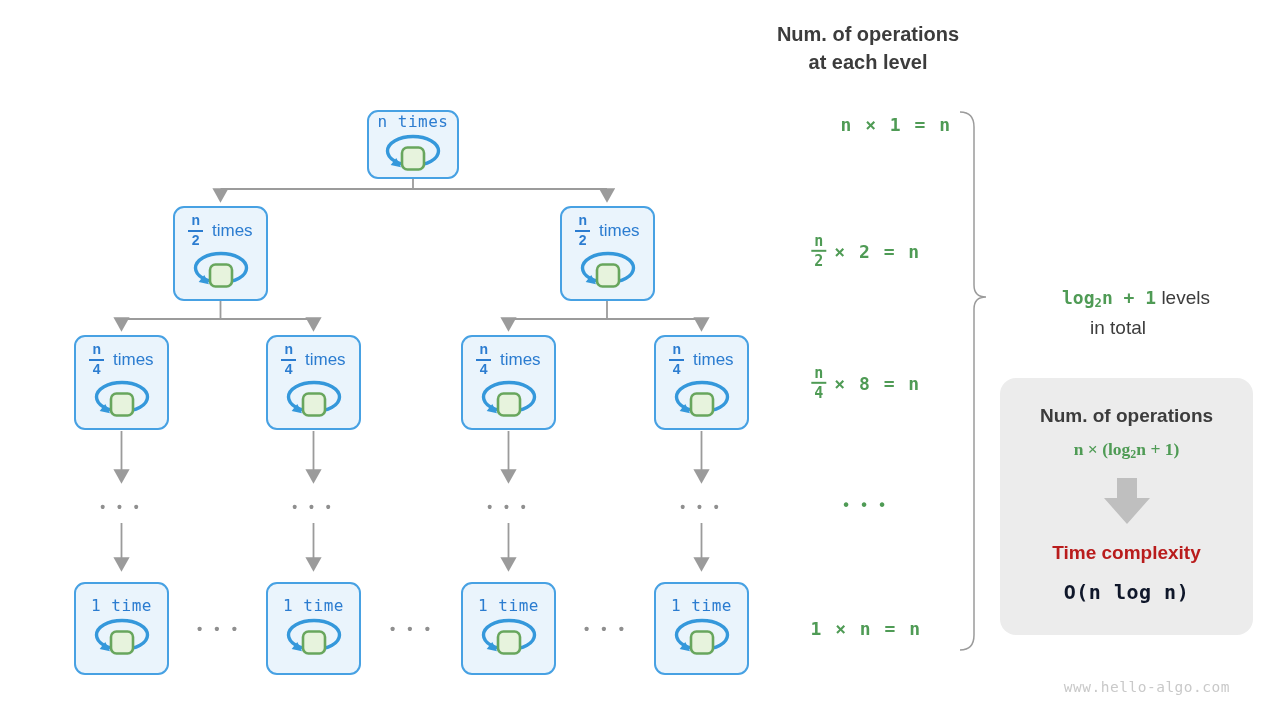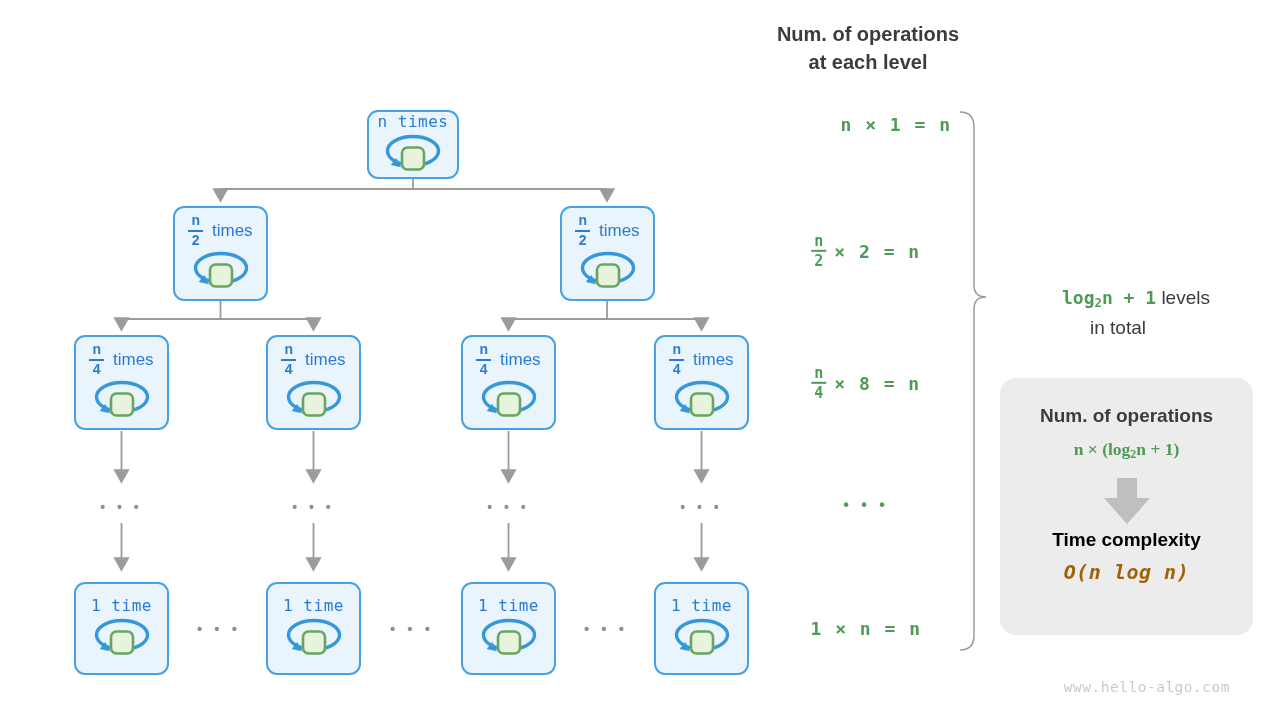--- a/index.html
+++ b/index.html
@@ -40,23 +40,23 @@
                       font-size:18px;margin-left:36px;}
   sub.s2{font-size:.68em;vertical-align:-0.25em;}
 
   
   .panel{position:absolute;left:1000px;top:378px;width:253px;height:257px;background:#ececec;
          border-radius:16px;display:flex;flex-direction:column;align-items:center;}
   .panel-title{margin-top:27px;font-weight:700;font-size:19px;color:#3c3c3c;}
   .panel-formula{margin-top:12px;font-family:Liberation Serif, serif;font-weight:700;
                  font-size:17.5px;color:#4f9b55;}
   .panel-arrow{margin-top:16px;line-height:0;}
-  .panel-subtitle{margin-top:5px;font-weight:700;font-size:19px;color:#000000;}
-  .panel-complexity{margin-top:9px;font-family:"DejaVu Sans Mono",monospace;font-weight:700;
-                    font-size:20px;color:#a16207;letter-spacing:.5px;font-style:italic;}
+  .panel-subtitle{margin-top:18px;font-weight:700;font-size:19px;color:#b91c1c;}
+  .panel-complexity{margin-top:16px;font-family:"DejaVu Sans Mono",monospace;font-weight:700;
+                    font-size:20px;color:#0f172a;letter-spacing:.5px;}
 
   .watermark{position:absolute;right:50px;top:679px;font-family:"DejaVu Sans Mono",monospace;
              font-size:14.5px;color:#c9c9c9;letter-spacing:.5px;}
 </style>
 </head>
 <body>
 
 <div class="canvas">
 
   <svg class="overlay" width="1280" height="720">

